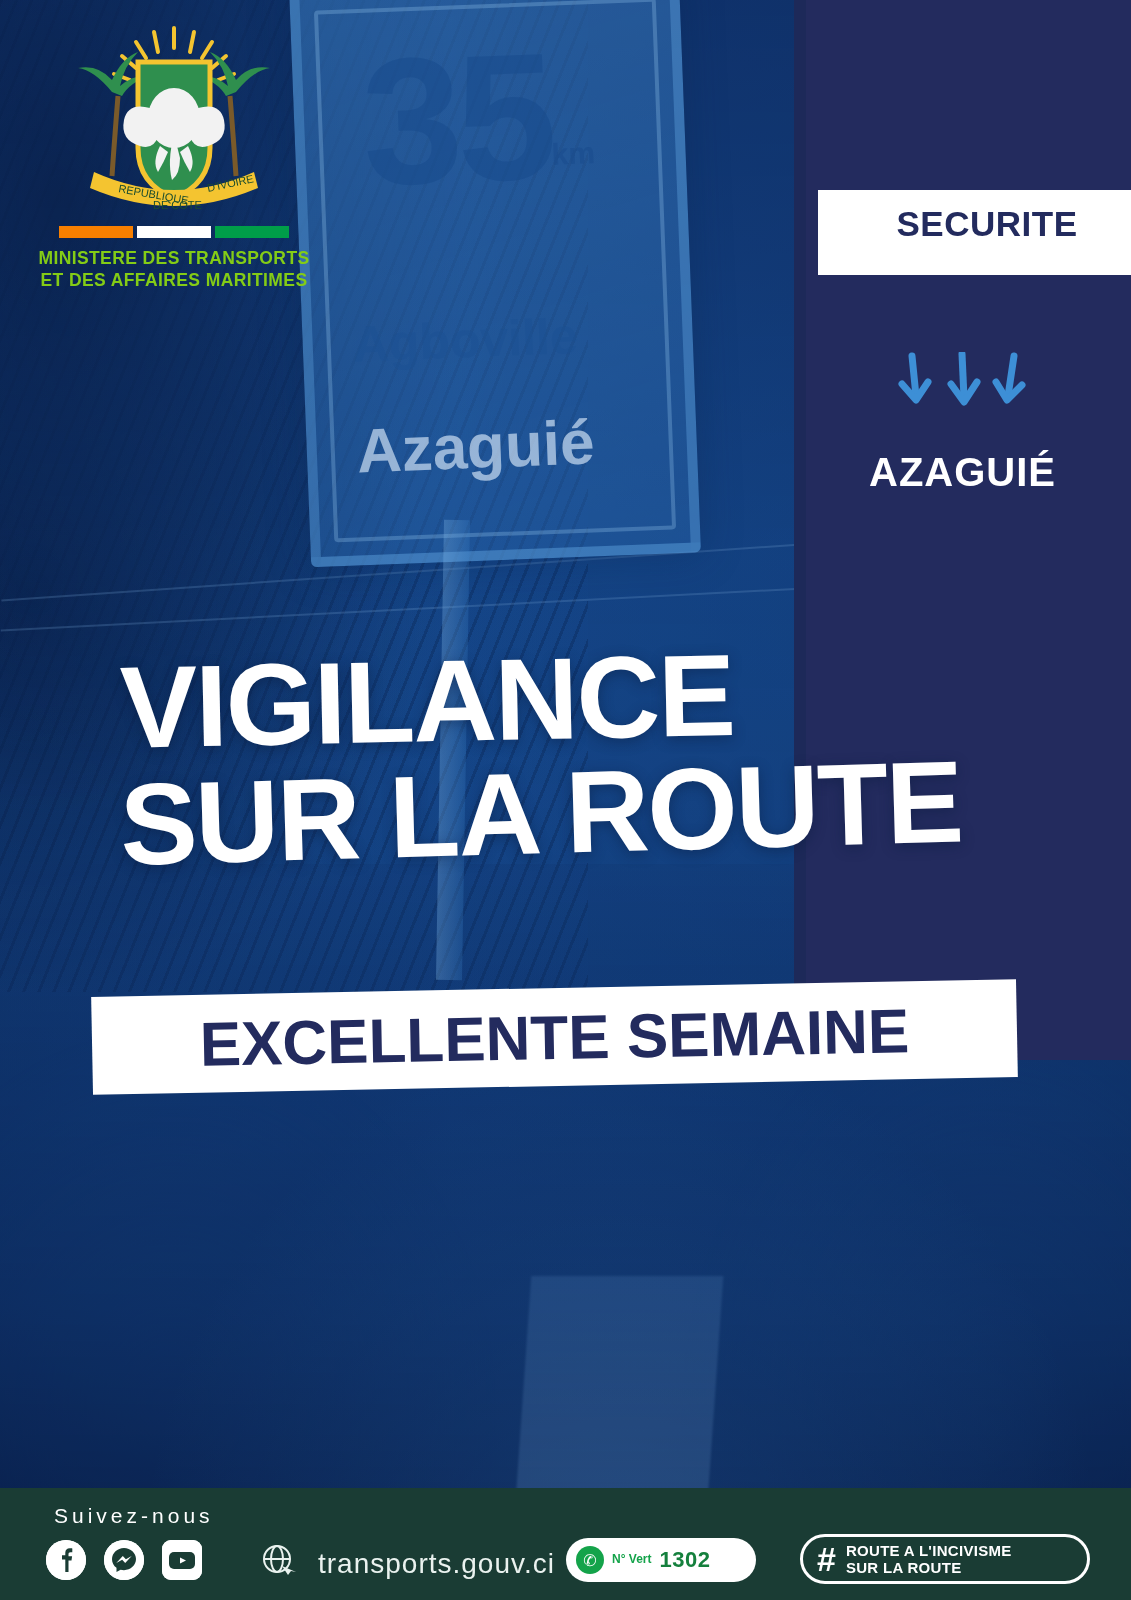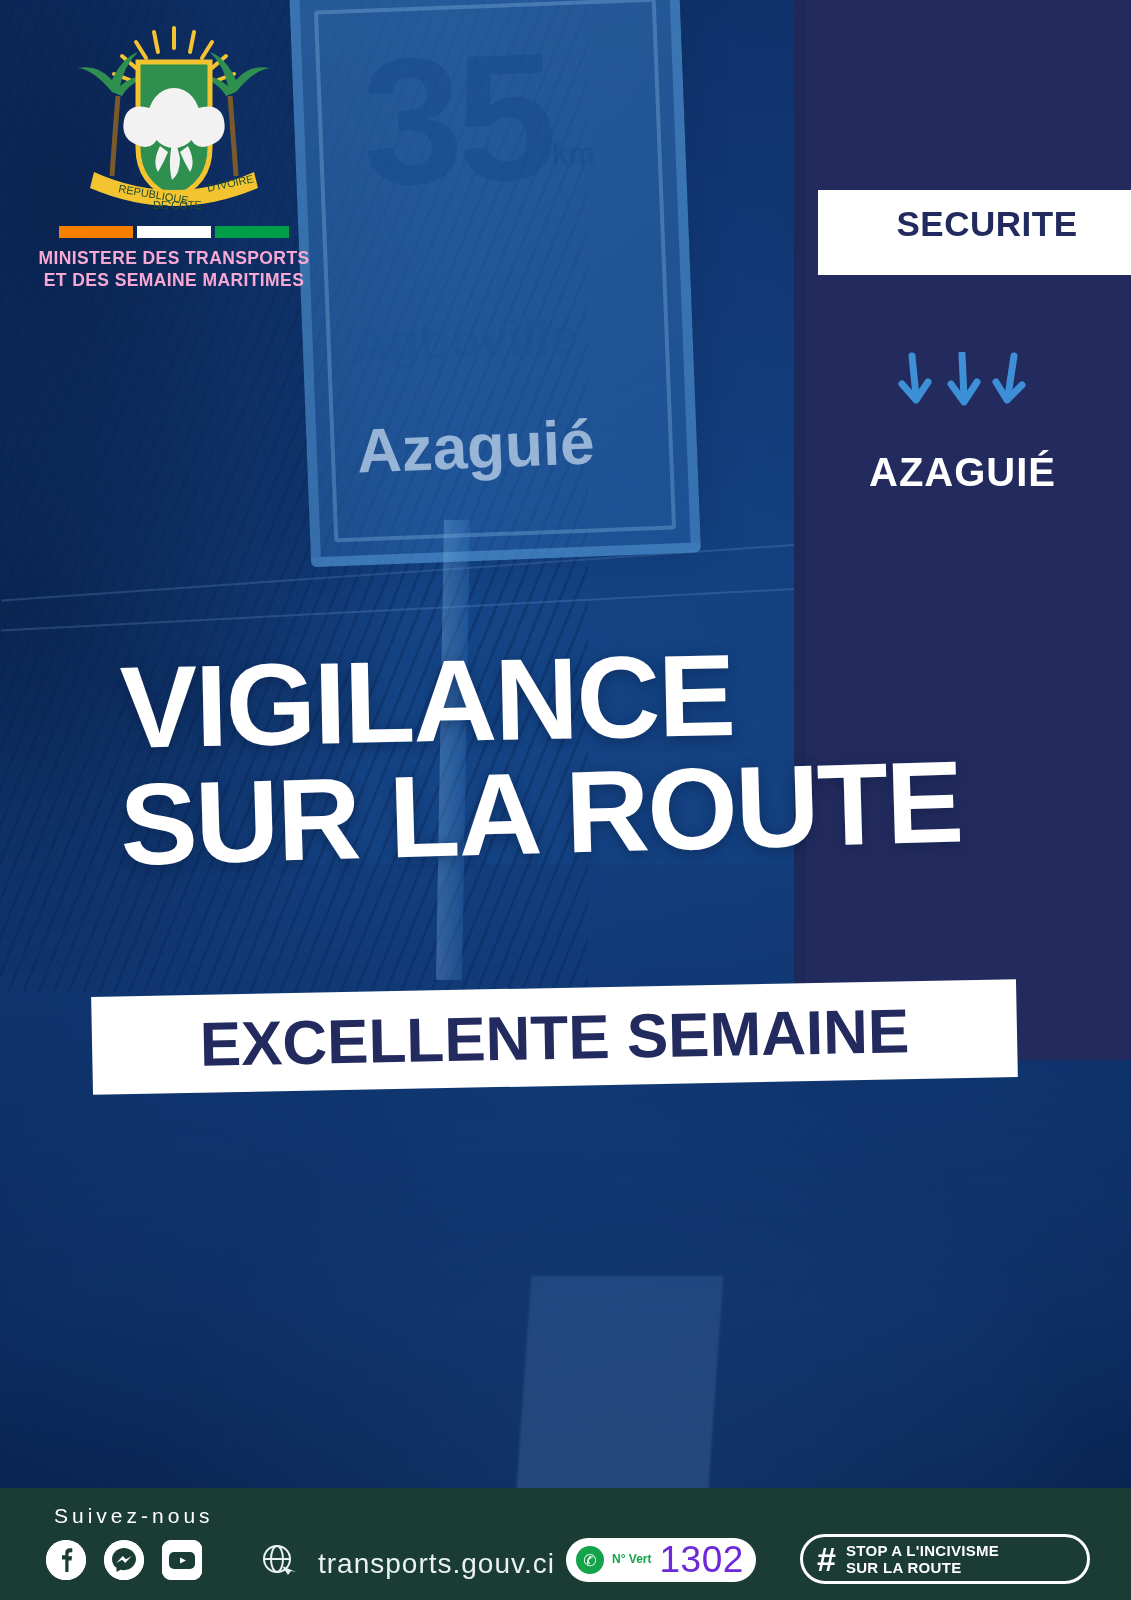--- a/index.html
+++ b/index.html
@@ -183,21 +183,21 @@
   .flag-strip {
     display: flex;
     width: 230px;
     height: 12px;
     margin: 4px auto 10px auto;
     gap: 4px;
   }
   .flag-strip span { flex: 1; display: block; }
   .ministry {
     text-align: center;
-    color: #f9a8d4;
+    color: #84cc16;
     font-size: 17.5px;
     font-weight: 700;
     letter-spacing: .4px;
     line-height: 1.25;
   }
 
   
   .securite-box {
     position: absolute;
     left: 24px;
@@ -346,23 +346,23 @@
     display: flex; align-items: center; justify-content: center;
     font-size: 16px;
   }
   .green-num .nv {
     color: #14a34a;
     font-size: 12px;
     font-weight: 700;
     line-height: 1.1;
   }
   .green-num .num {
-    color: #6d28d9;
-    font-size: 37px;
-    font-weight: 400;
+    color: #15803d;
+    font-size: 22px;
+    font-weight: 700;
     letter-spacing: .5px;
   }
   .incivisme {
     position: absolute;
     left: 800px;
     top: 46px;
     width: 290px;
     height: 50px;
     border: 3px solid #ffffff;
     border-radius: 25px;
@@ -476,21 +476,21 @@
         <text x="150" y="170" font-family="Liberation Sans, sans-serif" font-size="11" fill="#1b4d2e" transform="rotate(-12 150 170)">D'IVOIRE</text>
       </svg>
     </div>
     <div class="flag-strip">
       <span style="background:#F77F00"></span>
       <span style="background:#FFFFFF"></span>
       <span style="background:#009E49"></span>
     </div>
     <div class="ministry">
       <div>MINISTERE DES TRANSPORTS</div>
-      <div>ET DES SEMAINE MARITIMES</div>
+      <div>ET DES AFFAIRES MARITIMES</div>
     </div>
   </div>
 
   <div class="headline">
     <div class="line l1">VIGILANCE</div>
     <div class="line l2">SUR LA ROUTE</div>
   </div>
 
   <div class="banner">
     <span>EXCELLENTE SEMAINE</span>
@@ -534,19 +534,19 @@
 
     <div class="green-num">
       <div class="circ">✆</div>
       <div class="nv">N° Vert</div>
       <div class="num">1302</div>
     </div>
 
     <div class="incivisme">
       <div class="hash">#</div>
       <div class="txt">
-        <div>STOP A L'INCIVISME</div>
+        <div>ROUTE A L'INCIVISME</div>
         <div>SUR LA ROUTE</div>
       </div>
     </div>
   </div>
 
 </div>
 
 </body></html>

